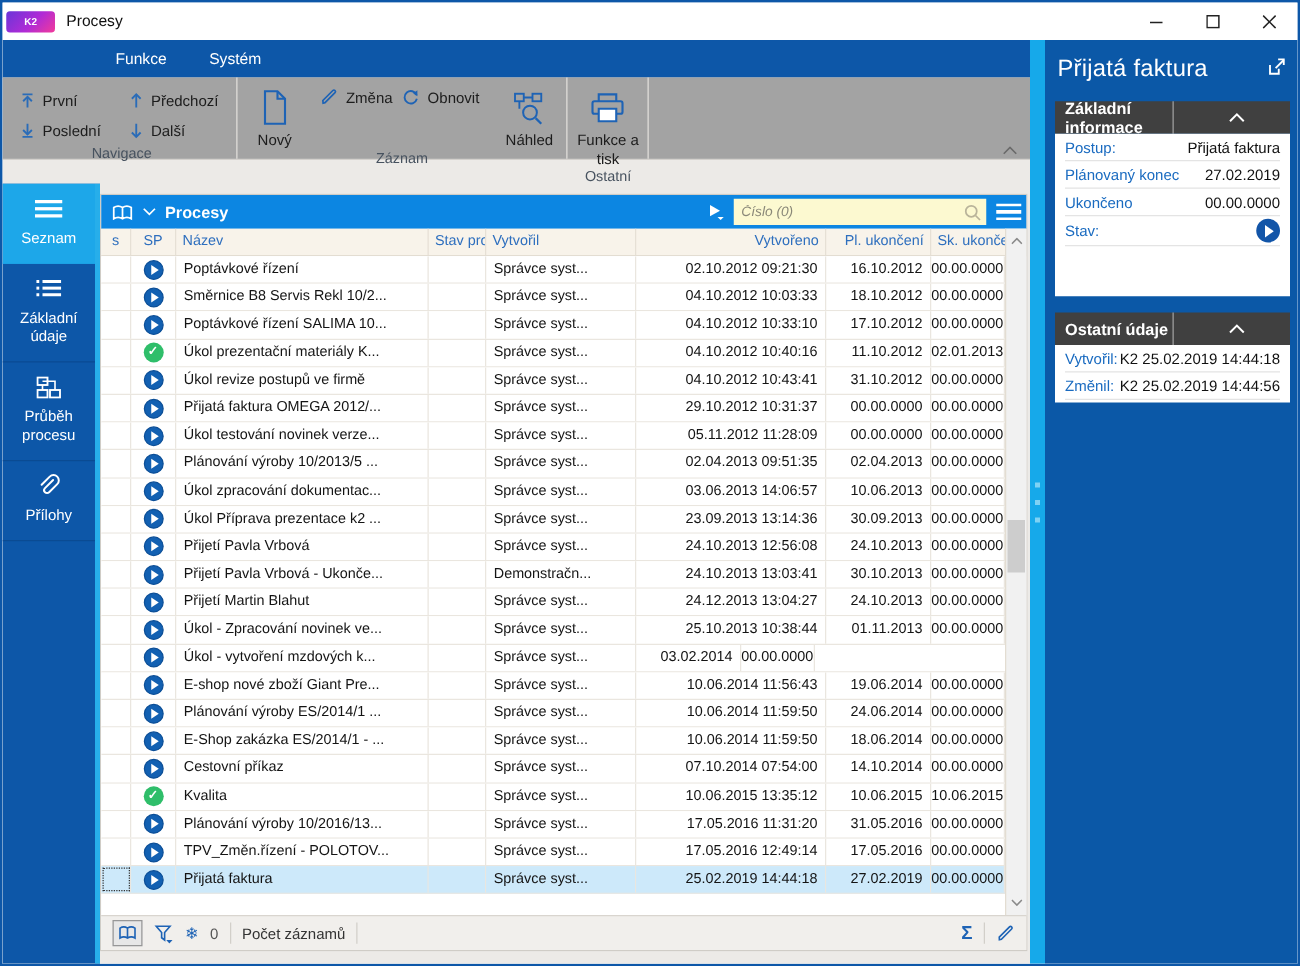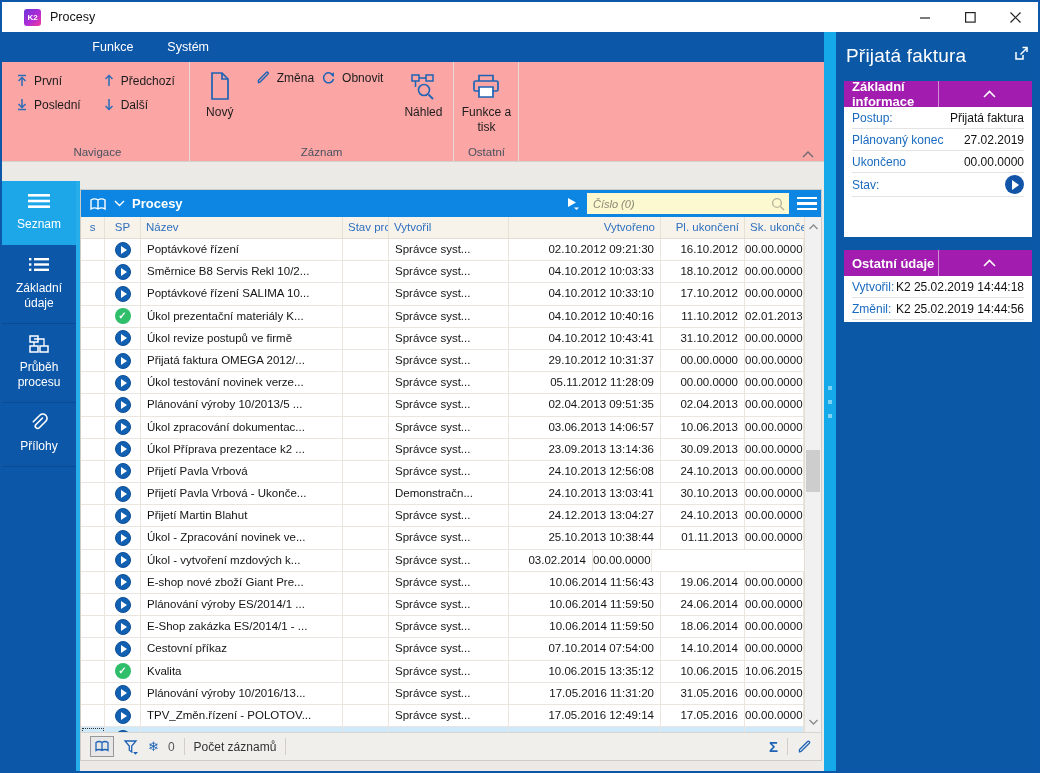--- a/index.html
+++ b/index.html
@@ -1,36 +1,36 @@
 <!DOCTYPE html>
 <html><head>
 <meta charset="utf-8">
 <style>
   * { box-sizing: border-box; margin: 0; padding: 0; }
   html,body { width:1040px; height:773px; background:#fff; font-family:"Liberation Sans",sans-serif; }
   .window { width:1040px; height:773px; border:2px solid #0d57a8; display:flex; flex-direction:column; background:#fff; overflow:hidden; }
 
   
   .titlebar { height:30px; flex:none; display:flex; align-items:center; background:#fff; }
-  .k2logo { width:17px; height:17px; margin-left:22px; border-radius:3px;
+  .k2logo { width:39px; height:17px; margin-left:3px; border-radius:3px;
             background:linear-gradient(135deg,#6a35d8 0%,#b02bd6 55%,#f23a9a 100%);
             color:#fff; font-size:8px; font-weight:bold; display:flex; align-items:center; justify-content:center; }
   .wintitle { margin-left:9px; font-size:12.5px; color:#111; }
   .winbtns { margin-left:auto; display:flex; height:100%; }
   .winbtn { width:45px; height:100%; display:flex; align-items:center; justify-content:center; }
 
   
   .app-body { flex:1; display:flex; min-height:0; }
   .left-region { width:822px; flex:none; display:flex; flex-direction:column; background:#eceae7; min-height:0; }
 
   
   .ribbon-tabs { height:30px; flex:none; background:#0d57a8; display:flex; align-items:stretch; padding-left:6px; }
   .tab { color:#fff; font-size:12.5px; padding:0 17px; display:flex; align-items:center; }
   .tab.active { background:#fff; color:#1a1a1a;margin-top:45px; }
-  .ribbon-body { height:100px; flex:none; background:#fca5a5; border-bottom:1px solid #d4d1cd; display:flex; position:relative; padding-left:4px; }
+  .ribbon-body { height:66px; flex:none; background:#a3a3a3; border-bottom:1px solid #d4d1cd; display:flex; position:relative; padding-left:4px; }
   .rgroup { display:flex; flex-direction:column; border-right:1px solid #e2dfdb; }
   .rbtns { flex:1; display:flex; align-items:flex-start; }
   .rlabel { flex:none; text-align:center; font-size:11.5px; color:#47525f; padding:1px 0 3px; }
   .navgrid { display:grid; grid-auto-flow:column; grid-template-rows:repeat(2,23px); padding:7px 10px 0 6px; column-gap:14px; row-gap:1px; }
   .navbtn { display:flex; align-items:center; gap:6px; font-size:12px; color:#1c1c1c; padding:0 4px; }
   .bigbtn { width:60px; display:flex; flex-direction:column; align-items:center; padding-top:5px; font-size:12px; color:#1c1c1c; text-align:center; line-height:1.25; }
   .bigbtn .bicon { height:38px; display:flex; align-items:center; justify-content:center; }
   .smallcol { display:flex; flex-direction:row; gap:7px; padding:8px 10px 0 6px; }
   .smallbtn { display:flex; align-items:center; gap:6px; font-size:12px; color:#1c1c1c; }
   .ribbon-collapse { position:absolute; right:10px; bottom:3px; }
@@ -104,21 +104,21 @@
   .splitter i { position:absolute; left:4px; width:4px; height:4px; background:#7fd2f4; }
   .splitter i:nth-child(1){ top:calc(50% - 16px); }
   .splitter i:nth-child(2){ top:calc(50% - 2px); }
   .splitter i:nth-child(3){ top:calc(50% + 12px); }
 
   
   .right-panel { flex:1; background:#0b58a7; padding:11px 6px 0 8px; display:flex; flex-direction:column; min-width:0; }
   .panel-title-row { display:flex; align-items:flex-start; color:#fff; margin:2px 2px 14px 2px; }
   .panel-title { flex:1; font-size:19px; font-weight:400; letter-spacing:.2px; }
   .section { margin-bottom:13px; }
-  .sec-head { height:26px; background:#a21caf; color:#fff; display:flex; align-items:center; font-weight:bold; font-size:13px; }
+  .sec-head { height:26px; background:#404040; color:#fff; display:flex; align-items:center; font-weight:bold; font-size:13px; }
   .sec-head span { flex:1; padding-left:8px; }
   .sec-chev { width:27px; align-self:stretch; border-left:1px solid rgba(255,255,255,.5); display:flex; align-items:center; justify-content:center; }
   .sec-body { background:#fff; padding:0 8px 2px 8px; }
   .prow { display:flex; align-items:center; min-height:22px; border-bottom:1px solid #e4e4e4; font-size:12px; }
   .plabel { color:#1a6bc0; flex:1; white-space:nowrap; }
   .pvalue { color:#111; white-space:nowrap; }
   .stav-icon { width:19px; height:19px; border-radius:50%; background:#1255a8; display:flex; align-items:center; justify-content:center; margin:2px 0; }
   .stav-icon::before { content:""; display:block; margin-left:2px; border-left:7px solid #fff; border-top:5px solid transparent; border-bottom:5px solid transparent; }
   .sec-pad { height:38px; }
   svg { display:block; }

